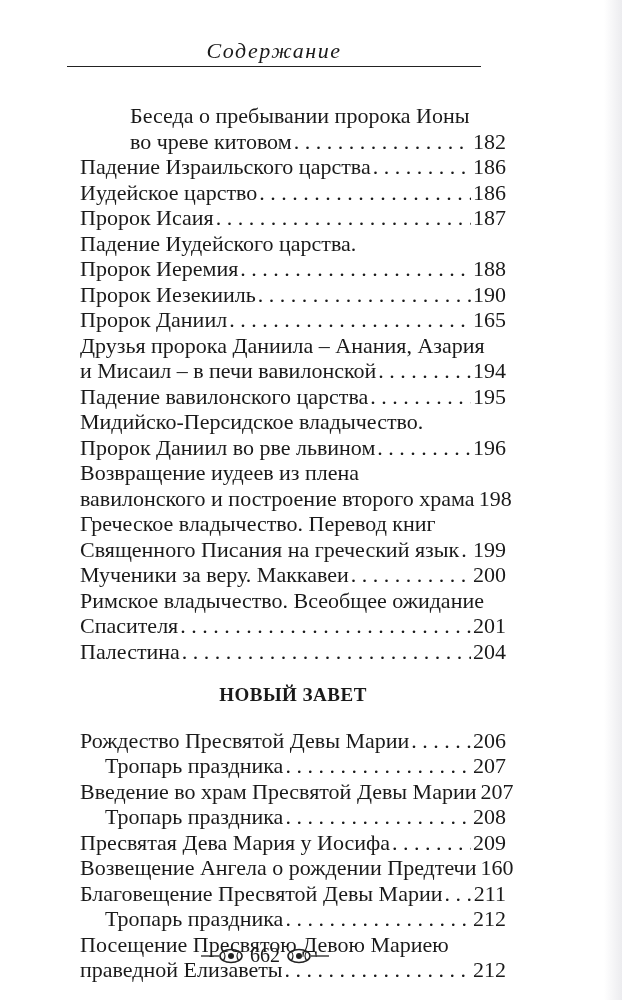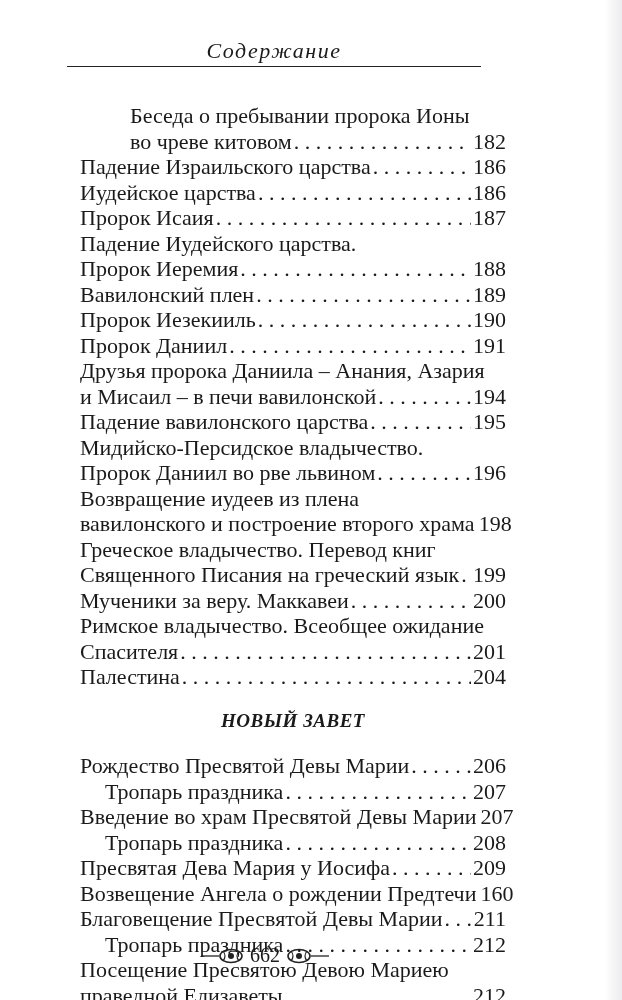--- a/index.html
+++ b/index.html
@@ -35,21 +35,21 @@
     flex:1 1 auto; overflow:hidden; margin:0 2px;
     letter-spacing:3.5px;
   }
   .dots::before {
     content:". . . . . . . . . . . . . . . . . . . . . . . . . . . . . . . . . . . . . . . . . . . . . . . . . . . . . . . . . . . . . . . . . . . . . . . .";
     letter-spacing:0;
   }
   .p { flex:0 0 auto; }
   .section {
     text-align:center; font-weight:bold; font-size:19px;
-    margin:18px 0 20px 0; letter-spacing:0.5px;font-style:italic;
+    margin:18px 0 20px 0; letter-spacing:0.5px;
   }
   .footer {
     position:absolute; top:944px; left:0; width:530px; text-align:center;
     font-size:20px;
   }
   .orn { display:inline-block; vertical-align:middle; }
 </style>
 </head>
 <body>
 
@@ -67,51 +67,46 @@
         <span class="t">во чреве китовом</span>
         <span class="dots"></span>
         <span class="p">182</span>
       </div>
       <div class="row">
         <span class="t">Падение Израильского царства</span>
         <span class="dots"></span>
         <span class="p">186</span>
       </div>
       <div class="row">
-        <span class="t">Иудейское царства</span>
+        <span class="t">Иудейское царство</span>
         <span class="dots"></span>
         <span class="p">186</span>
       </div>
       <div class="row">
         <span class="t">Пророк Исаия</span>
         <span class="dots"></span>
         <span class="p">187</span>
       </div>
       <div class="row">
         <span class="t">Падение Иудейского царства.</span>
       </div>
       <div class="row">
         <span class="t">Пророк Иеремия</span>
         <span class="dots"></span>
         <span class="p">188</span>
       </div>
       <div class="row">
-        <span class="t">Вавилонский плен</span>
-        <span class="dots"></span>
-        <span class="p">189</span>
-      </div>
-      <div class="row">
         <span class="t">Пророк Иезекииль</span>
         <span class="dots"></span>
         <span class="p">190</span>
       </div>
       <div class="row">
         <span class="t">Пророк Даниил</span>
         <span class="dots"></span>
-        <span class="p">191</span>
+        <span class="p">165</span>
       </div>
       <div class="row">
         <span class="t">Друзья пророка Даниила – Анания, Азария</span>
       </div>
       <div class="row">
         <span class="t">и Мисаил – в печи вавилонской</span>
         <span class="dots"></span>
         <span class="p">194</span>
       </div>
       <div class="row">

